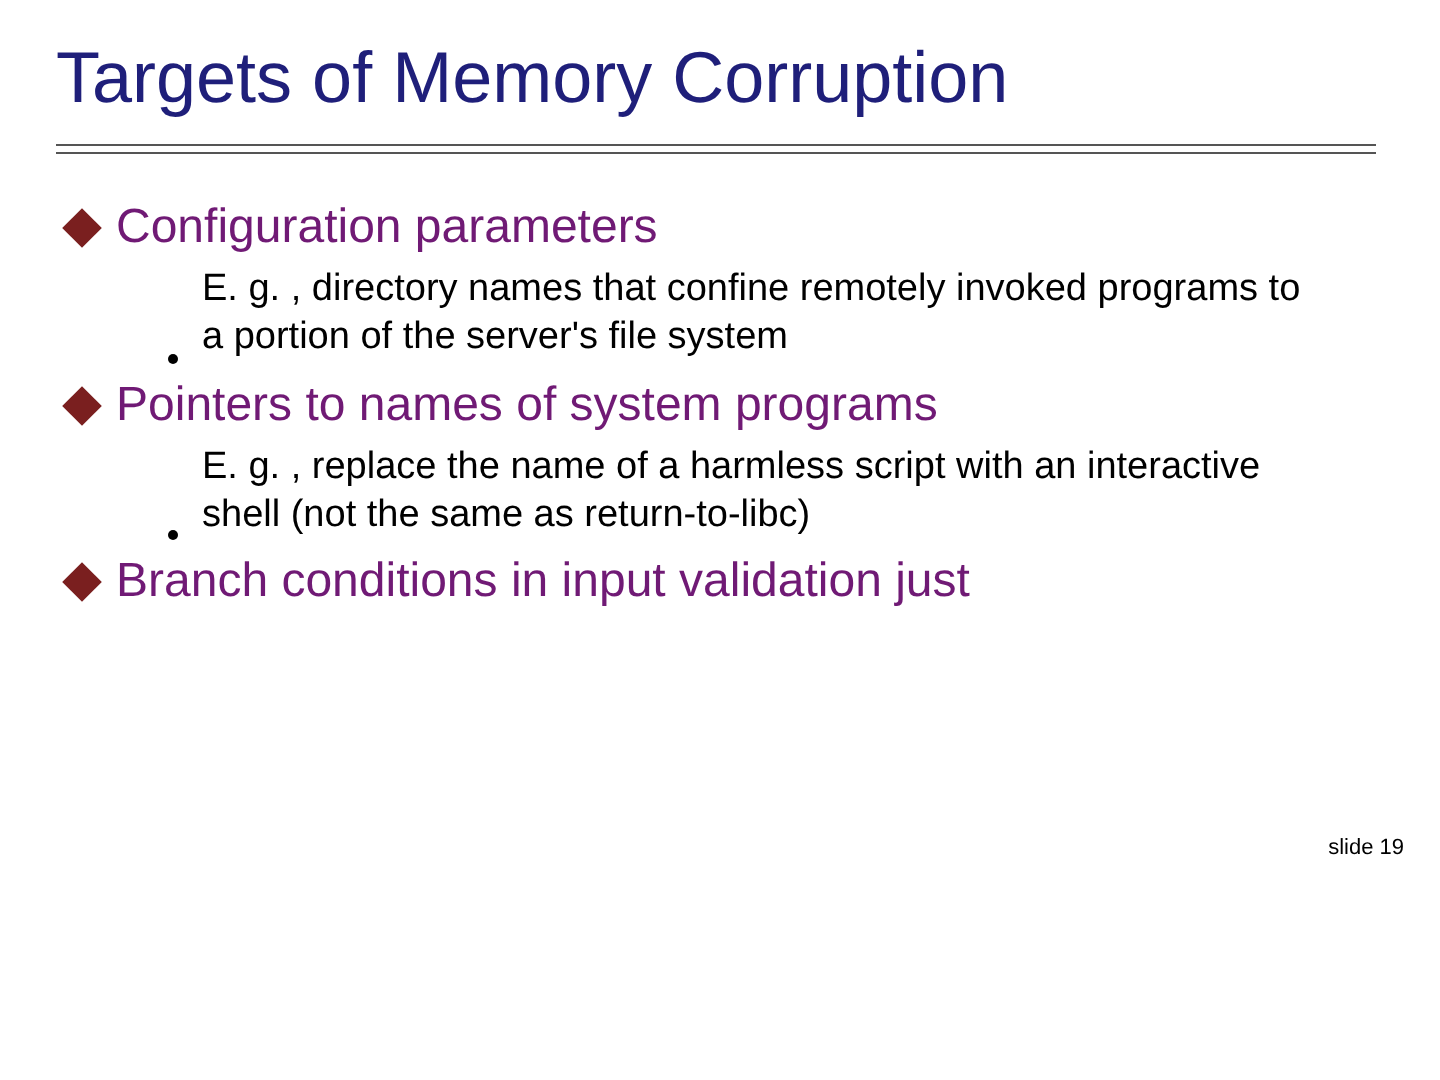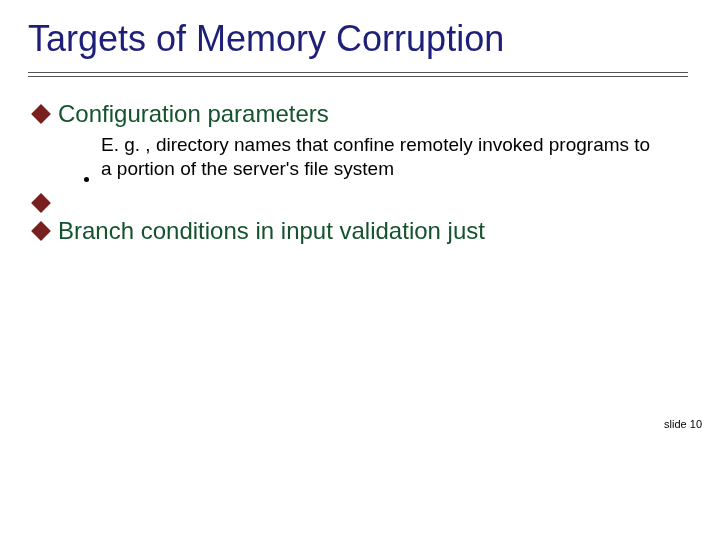--- a/index.html
+++ b/index.html
@@ -37,21 +37,21 @@
     width: 14px; height: 14px;
     background: #7a1f1f;
     transform: rotate(45deg);
     flex: 0 0 14px;
     margin-top: 8px;
     margin-right: 10px;
     margin-left: 2px;
   }
   .l1 .txt {
     font-size: 24px;
-    color: #14532d;
+    color: #701a75;
     line-height: 1.25;
   }
   .l2 {
     display: flex;
     align-items: flex-end;
     margin-left: 52px;
     margin-top: 2px;
     margin-bottom: 2px;
   }
   .l2 .dot {
@@ -91,23 +91,28 @@
       <div class="diamond"></div>
       <div class="txt">Configuration parameters</div>
     </div>
     <div class="l2">
       <div class="dot"></div>
       <div class="txt">E. g. , directory names that confine remotely invoked programs to a portion of the server's file system</div>
     </div>
 
     <div class="l1">
       <div class="diamond"></div>
+      <div class="txt">Pointers to names of system programs</div>
+    </div>
+    <div class="l2">
+      <div class="dot"></div>
+      <div class="txt">E. g. , replace the name of a harmless script with an interactive shell (not the same as return-to-libc)</div>
     </div>
 
     <div class="l1">
       <div class="diamond"></div>
       <div class="txt">Branch conditions in input validation just</div>
     </div>
 
   </div>
 
-  <div class="footer">slide 10</div>
+  <div class="footer">slide 19</div>
 </div>
 
 </body></html>

